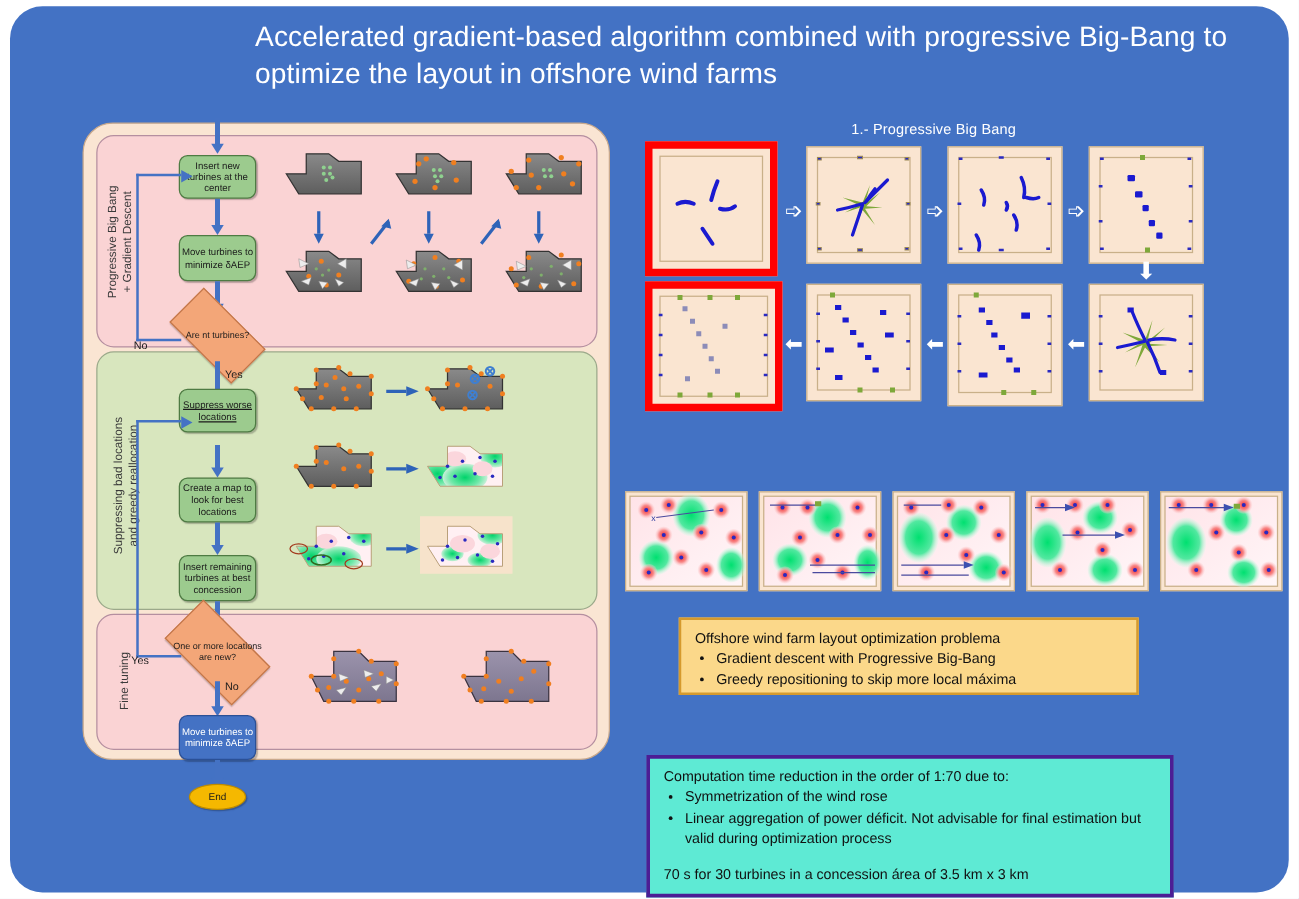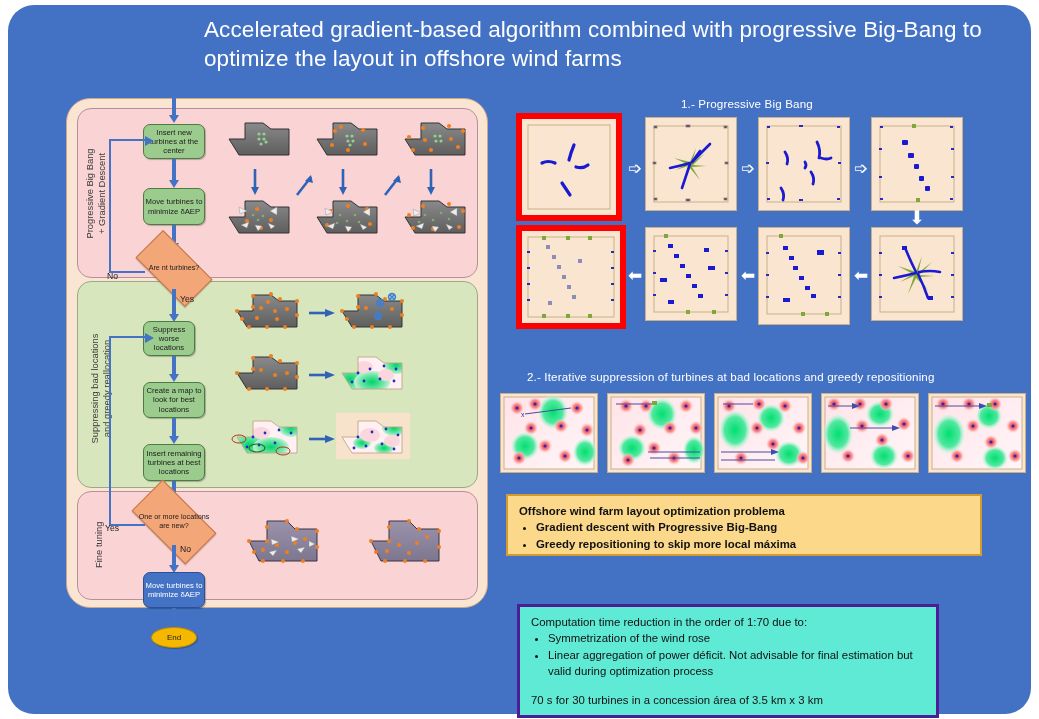--- a/index.html
+++ b/index.html
@@ -87,27 +87,27 @@
     <div class="diamond" style="left:72px;top:150px;width:70px;height:39px;">
       <div class="dsh"></div>
       <div class="dtx">Are nt turbines?</div>
     </div>
     <div class="loop" style="left:42px;top:40px;width:34px;height:130px;"></div>
     <div class="lbl" style="left:40px;top:172px;">No</div>
 
     <div class="arrow-v" style="left:105px;top:190px;height:26px;"></div>
     <div class="lbl" style="left:113px;top:195px;">Yes</div>
 
-    <div class="node proc" style="left:76px;top:222px;width:52px;height:35px;">Suppress worse locations</div>
+    <div class="node proc" style="left:76px;top:212px;width:62px;height:35px;text-decoration:underline;">Suppress worse locations</div>
     <div class="arrow-v" style="left:105px;top:257px;height:19px;"></div>
 
     <div class="node proc" style="left:76px;top:283px;width:62px;height:36px;">Create a map to look for best locations</div>
     <div class="arrow-v" style="left:105px;top:319px;height:19px;"></div>
 
-    <div class="node proc" style="left:76px;top:345px;width:62px;height:37px;">Insert remaining turbines at best locations</div>
+    <div class="node proc" style="left:76px;top:345px;width:62px;height:37px;">Insert remaining turbines at best concession</div>
     <div class="arrow-v" style="left:105px;top:382px;height:15px;"></div>
 
     <div class="diamond" style="left:69px;top:401px;width:76px;height:44px;">
       <div class="dsh"></div>
       <div class="dtx">One or more locations are new?</div>
     </div>
     <div class="loop" style="left:42px;top:237px;width:34px;height:186px;"></div>
     <div class="lbl" style="left:38px;top:424px;">Yes</div>
 
     <div class="arrow-v" style="left:105px;top:446px;height:21px;"></div>
@@ -724,21 +724,20 @@
         <rect x="7" y="24" width="3" height="2"></rect>
             <rect x="7" y="46" width="3" height="2"></rect>
             <rect x="7" y="68" width="3" height="2"></rect>
         <rect x="79" y="24" width="3" height="2"></rect>
             <rect x="79" y="46" width="3" height="2"></rect>
             <rect x="79" y="68" width="3" height="2"></rect>
       </g>
     </svg>
   </div>
 
-  <div class="sec-title" style="left:519px;top:365px;">2.- Iterative suppression of turbines at bad locations and greedy repositioning</div>
 
   <div class="hm" style="left:492px;top:388px;width:98px;height:80px;">
     <svg width="96" height="78" viewBox="0 0 96 78" style="display:block;">
       <defs>
         <linearGradient id="gr1" x1="0" y1="0" x2="1" y2="1">
           <stop offset="0" stop-color="#FFE3E8"></stop>
               <stop offset="1" stop-color="#FFF6F8"></stop>
         </linearGradient>
         <radialGradient id="grn" cx=".5" cy=".5" r=".55">
           <stop offset="0" stop-color="#00E070"></stop>
@@ -932,21 +931,21 @@
       <g stroke="#4A4A9E" stroke-width="1" fill="none">
             <path d="M6,12 L52,12"></path>
           </g>
       <polygon points="50,9 50,15 58,12" fill="#3C4FB0"></polygon>
       <g fill="#7EA83A">
             <rect x="58" y="9" width="5" height="4"></rect>
           </g>
     </svg>
   </div>
 
-  <div class="box orange" style="left:498px;top:489px;width:476px;height:62px;font-weight:bold;">
+  <div class="box orange" style="left:535px;top:489px;width:368px;height:62px;">
     <div>Offshore wind farm layout optimization problema</div>
     <ul>
       <li>Gradient descent with Progressive Big-Bang</li>
       <li>Greedy repositioning to skip more local máxima</li>
     </ul>
   </div>
 
   <div class="box blue" style="left:509px;top:569px;width:422px;height:114px;">
     <div>Computation time reduction in the order of 1:70 due to:</div>
     <ul>

